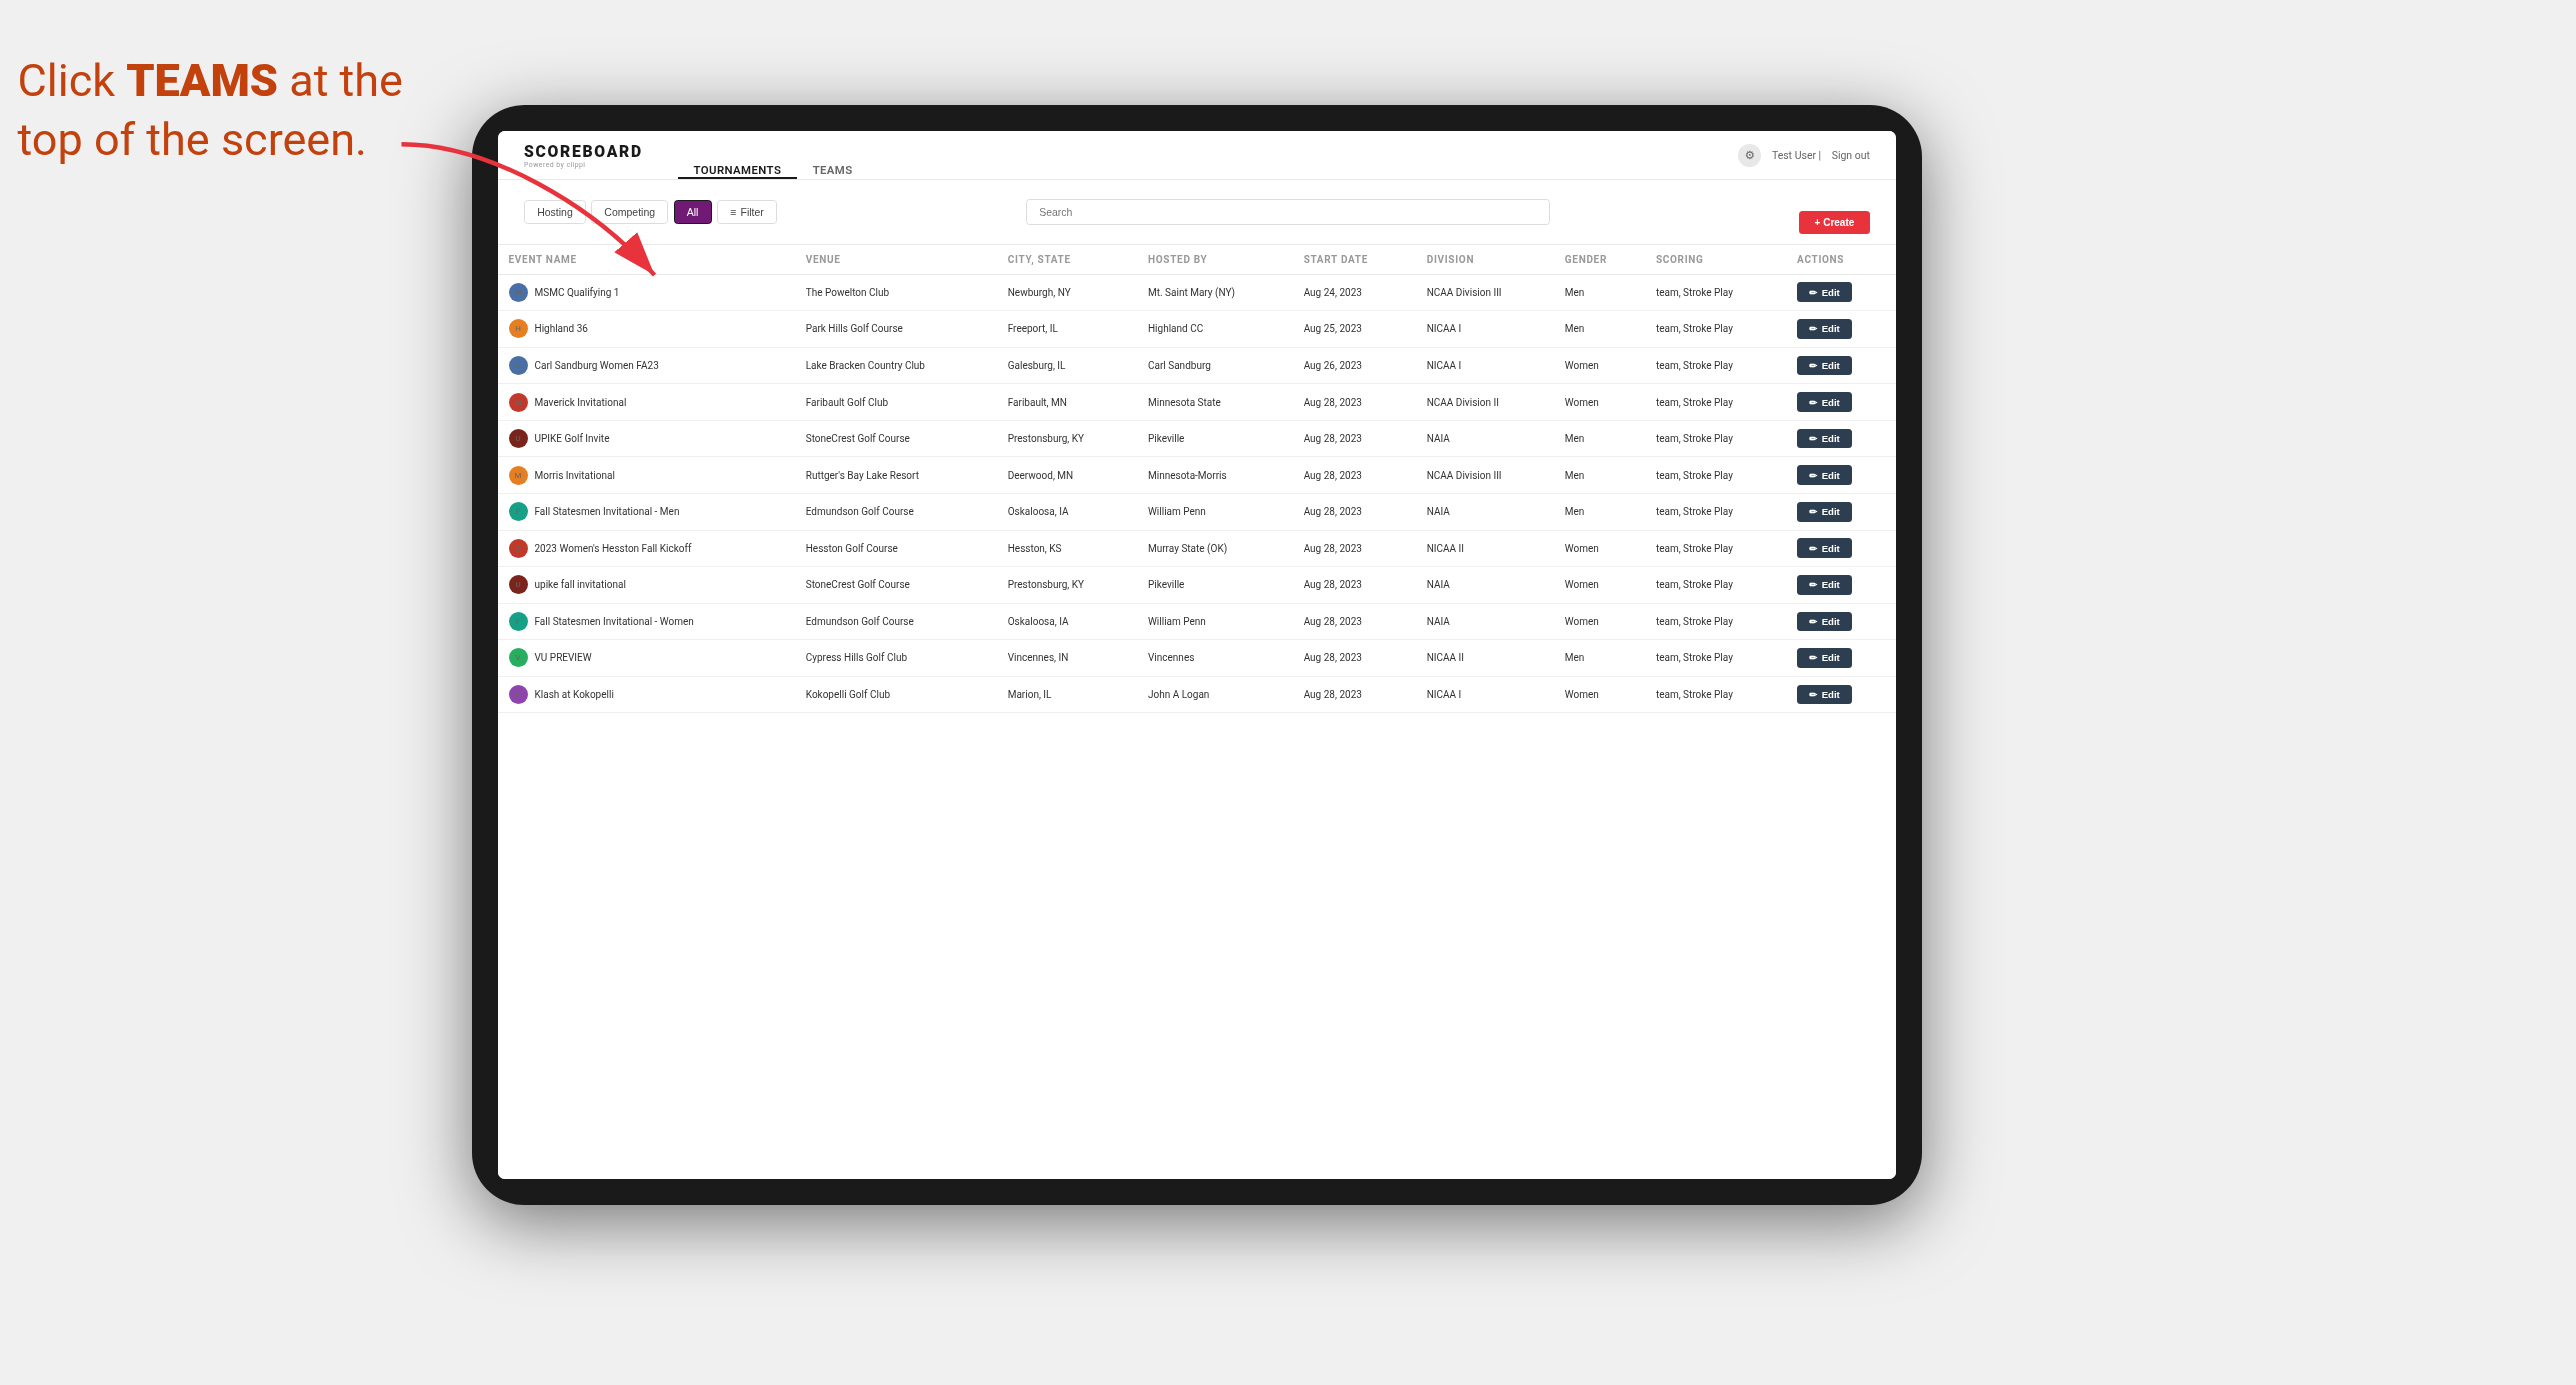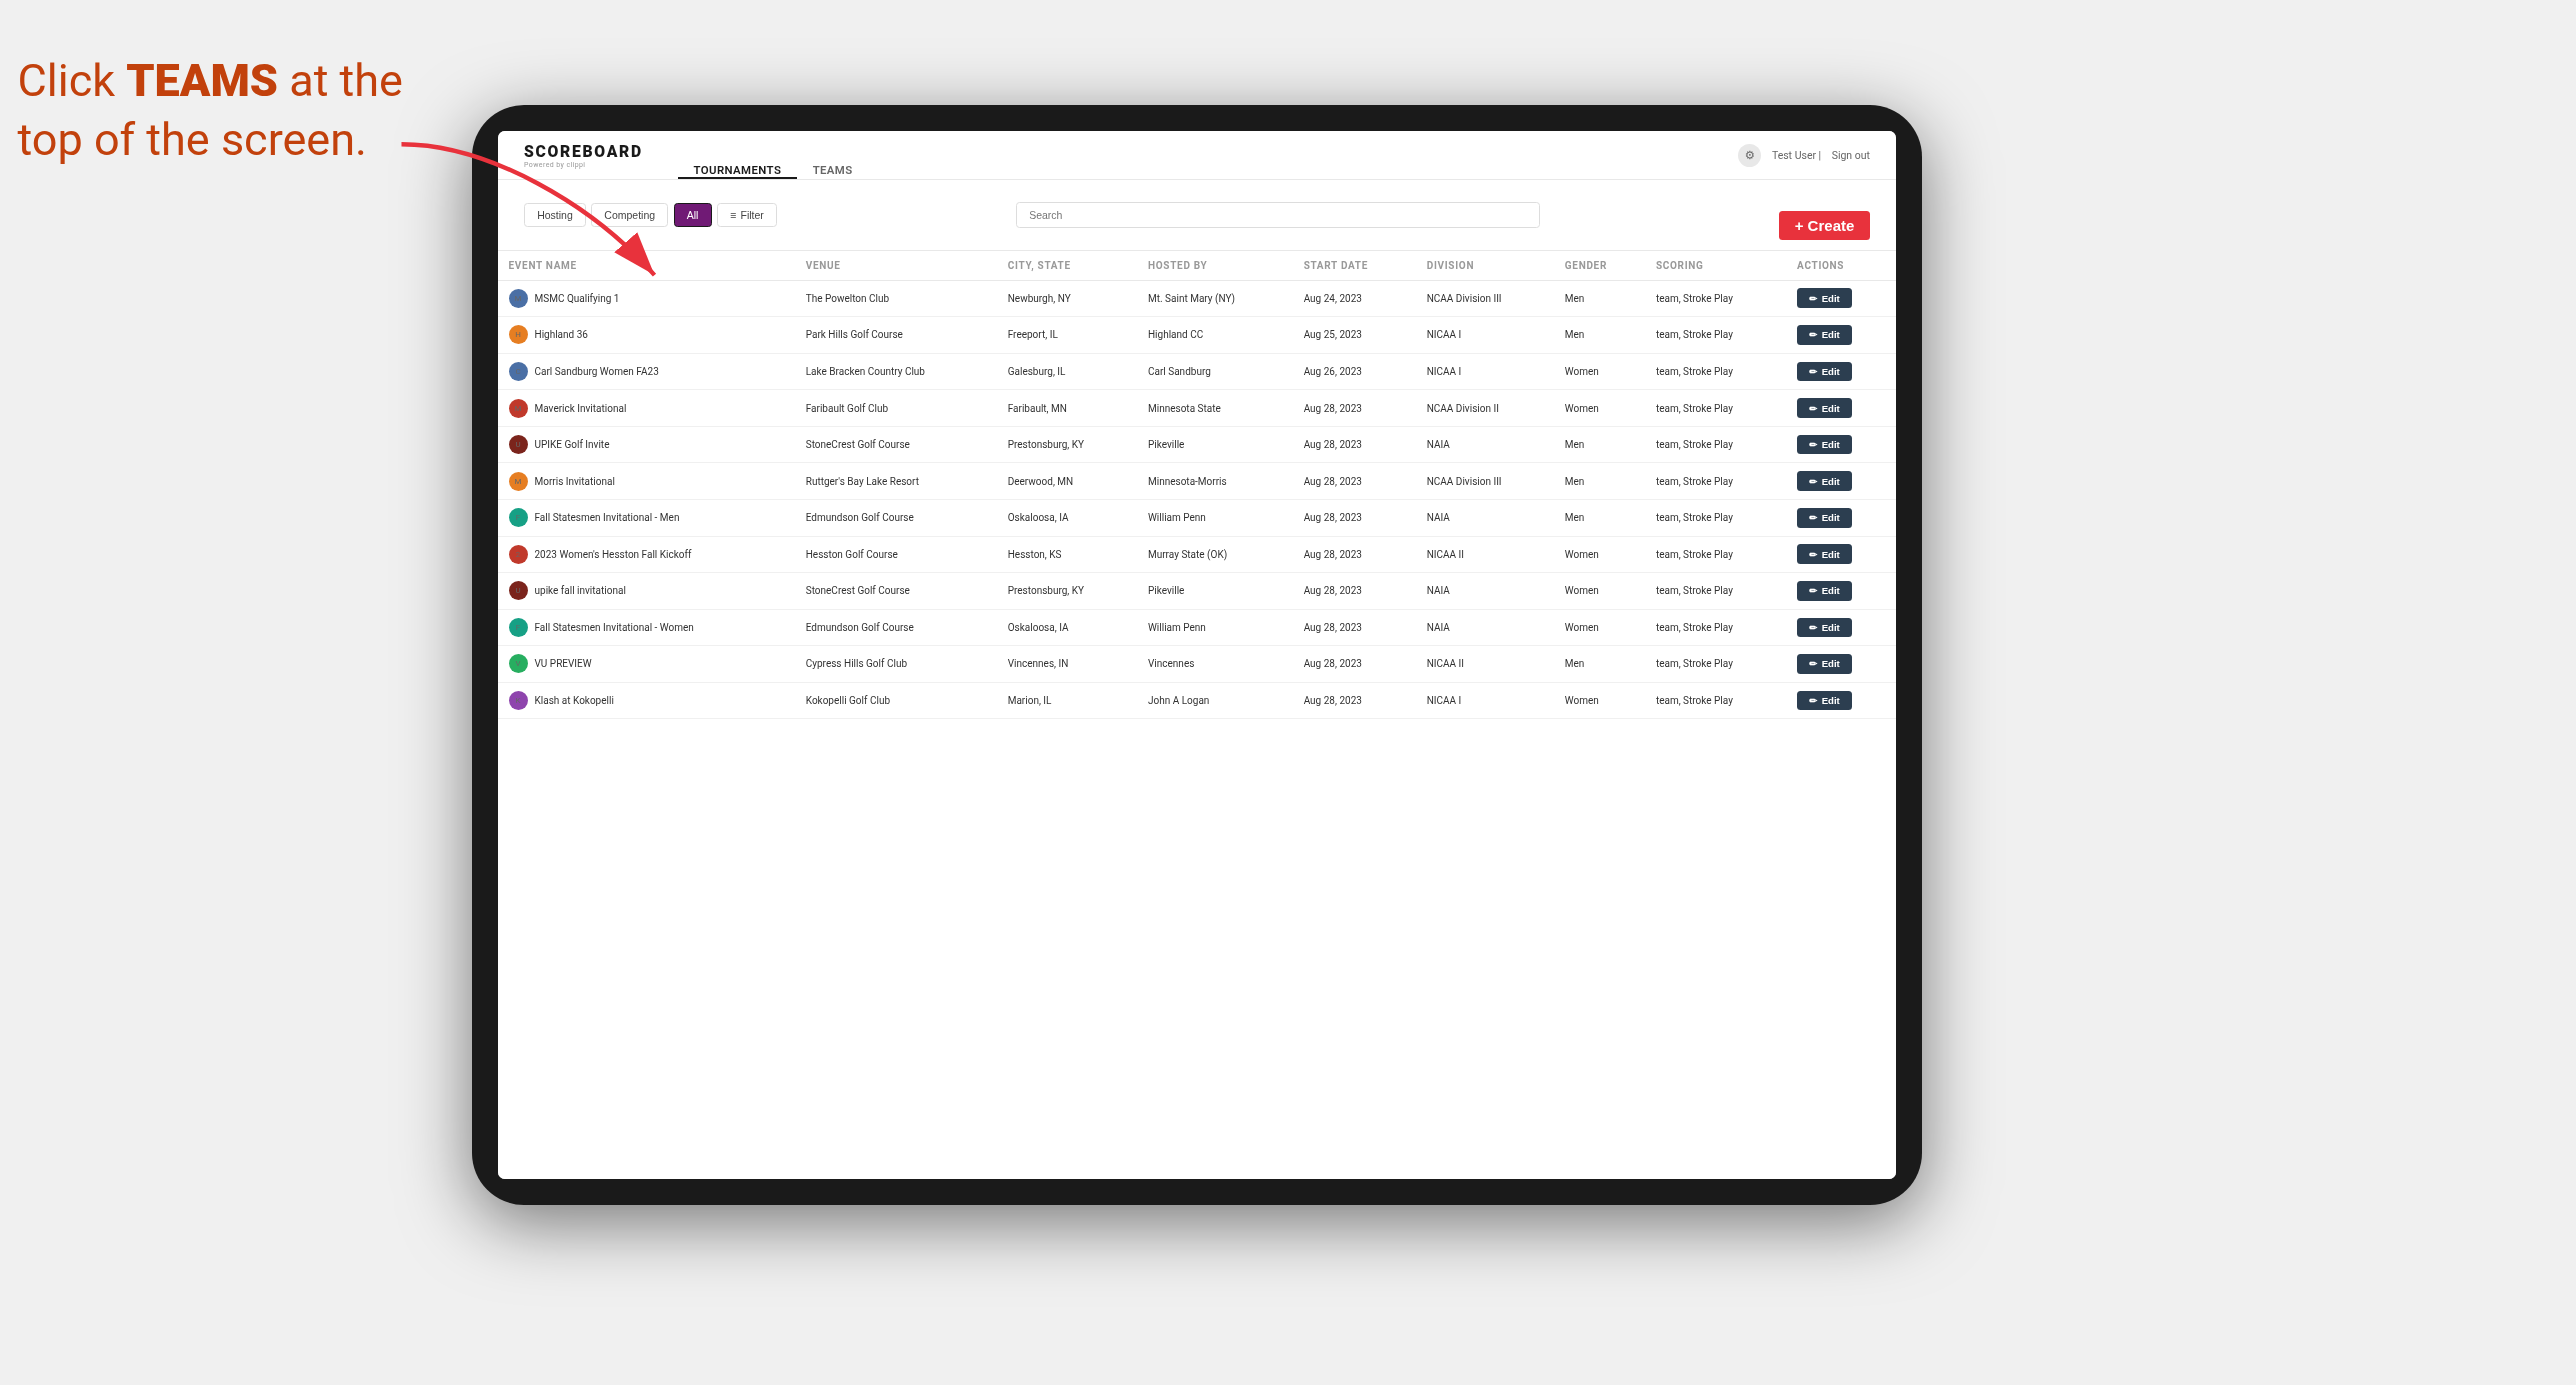--- a/index.html
+++ b/index.html
@@ -192,21 +192,21 @@
       color: #333;
       background: #fff;
     }
 
     .create-btn {
       padding: 6.1px 15.7px;
       background: #e8323c;
       color: #fff;
       border: none;
       border-radius: 3.5px;
-      font-size: 15px;
+      font-size: 10px;
       font-weight: 600;
       cursor: pointer;
       display: flex;
       align-items: center;
       gap: 4.4px;
       margin-top: 20px;
     }
 
     
     .table-container {

